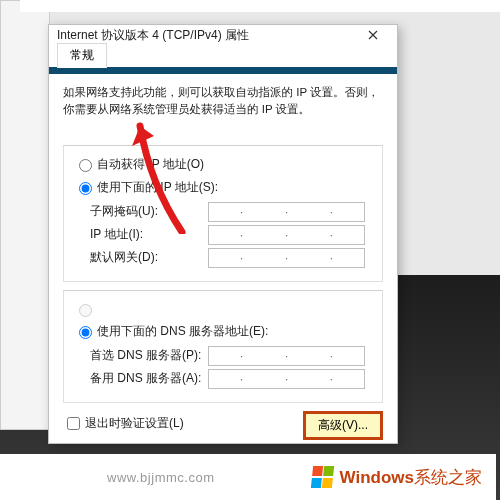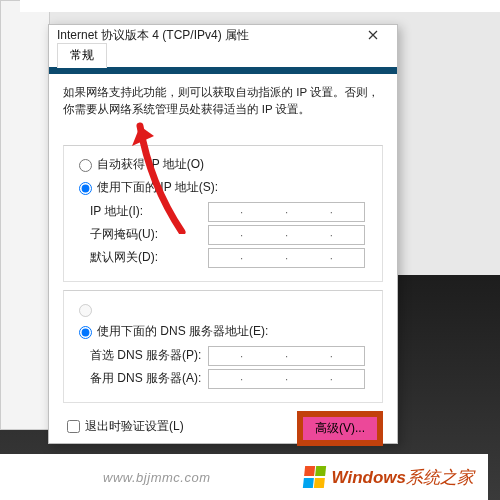--- a/index.html
+++ b/index.html
@@ -111,22 +111,22 @@
     max-width: 155px;
   }
   .ipbox span.dot::before { content:"·"; }
   .bottom-row {
     display:flex;
     align-items:center;
     margin-top: 3px;
   }
   .bottom-row .spacer { flex:1; }
   .btn {
-    border:6px solid #c2410c;
-    background:#ec4899;
+    border:3px solid #c2410c;
+    background:#fef9c3;
     padding: 3px 12px;
     font-size:12px;
     font-family: inherit;
     min-width: 56px;
   }
   .btn.primary {
     border:1.5px solid #0078d7;
     background:#e5f1fb;
   }
   .okcancel {
@@ -141,31 +141,30 @@
   .arrow {
     position:absolute;
     left: 132px;
     top: 114px;
     width: 80px; height: 120px;
     pointer-events:none;
   }
   
   .footer {
     position:absolute;
-    left:0; right:12px; bottom:0;
+    left:0; right:4px; bottom:0;
     height:46px;
     background:#fff;
     display:flex;
     align-items:center;
     justify-content:flex-end;
     padding:0 14px 0 10px;
     box-sizing:border-box;
     font-size:13px;
     color:#444;
-    font-style:italic;
   }
   .footer .url { flex:1; text-align:center; color:#999; font-size:13px; letter-spacing:.5px;}
   .winlogo {
     display:flex; gap:1px; flex-wrap:wrap;
     width:22px; height:22px;
     transform: skewX(-6deg);
     margin-right:6px;
   }
   .winlogo div { width:10px; height:10px; }
   .wl1{background:#f25022;} .wl2{background:#7fba00;}
@@ -201,33 +200,33 @@
     <div class="groupframe">
       <div class="radio-row">
         <input type="radio" name="ipmode" style="">
         <span>自动获得 IP 地址(O)</span>
       </div>
       <div class="radio-row">
         <input type="radio" name="ipmode" checked="" style="">
         <span>使用下面的 IP 地址(S):</span>
       </div>
       <div class="field-row">
+        <label>子网掩码(U):</label>
+        <div class="ipbox">
+            <span></span>
+            <span class="dot"></span>
+            <span></span>
+            <span class="dot"></span>
+            <span></span>
+            <span class="dot"></span>
+            <span></span>
+          </div>
+      </div>
+      <div class="field-row">
         <label>IP 地址(I):</label>
-        <div class="ipbox">
-            <span></span>
-            <span class="dot"></span>
-            <span></span>
-            <span class="dot"></span>
-            <span></span>
-            <span class="dot"></span>
-            <span></span>
-          </div>
-      </div>
-      <div class="field-row">
-        <label>子网掩码(U):</label>
         <div class="ipbox">
             <span></span>
             <span class="dot"></span>
             <span></span>
             <span class="dot"></span>
             <span></span>
             <span class="dot"></span>
             <span></span>
           </div>
       </div>

